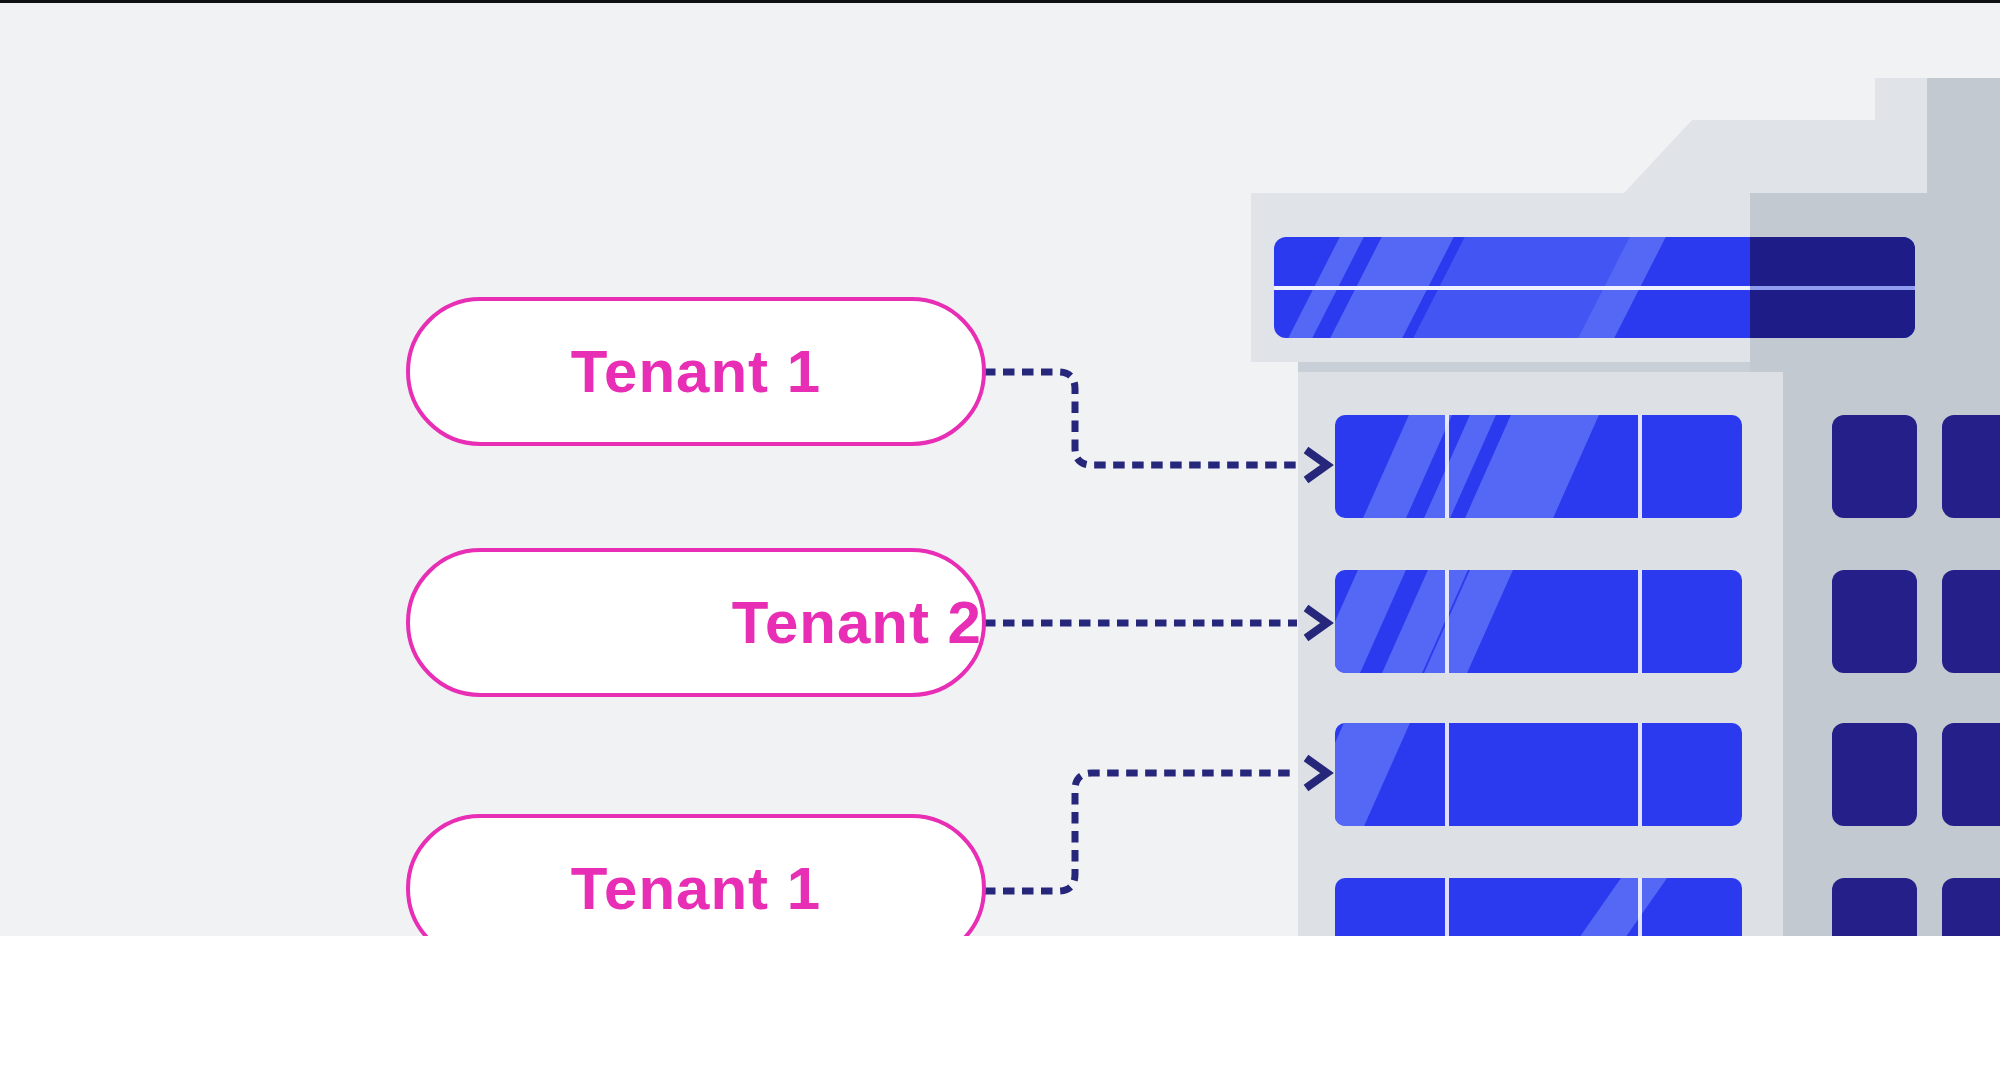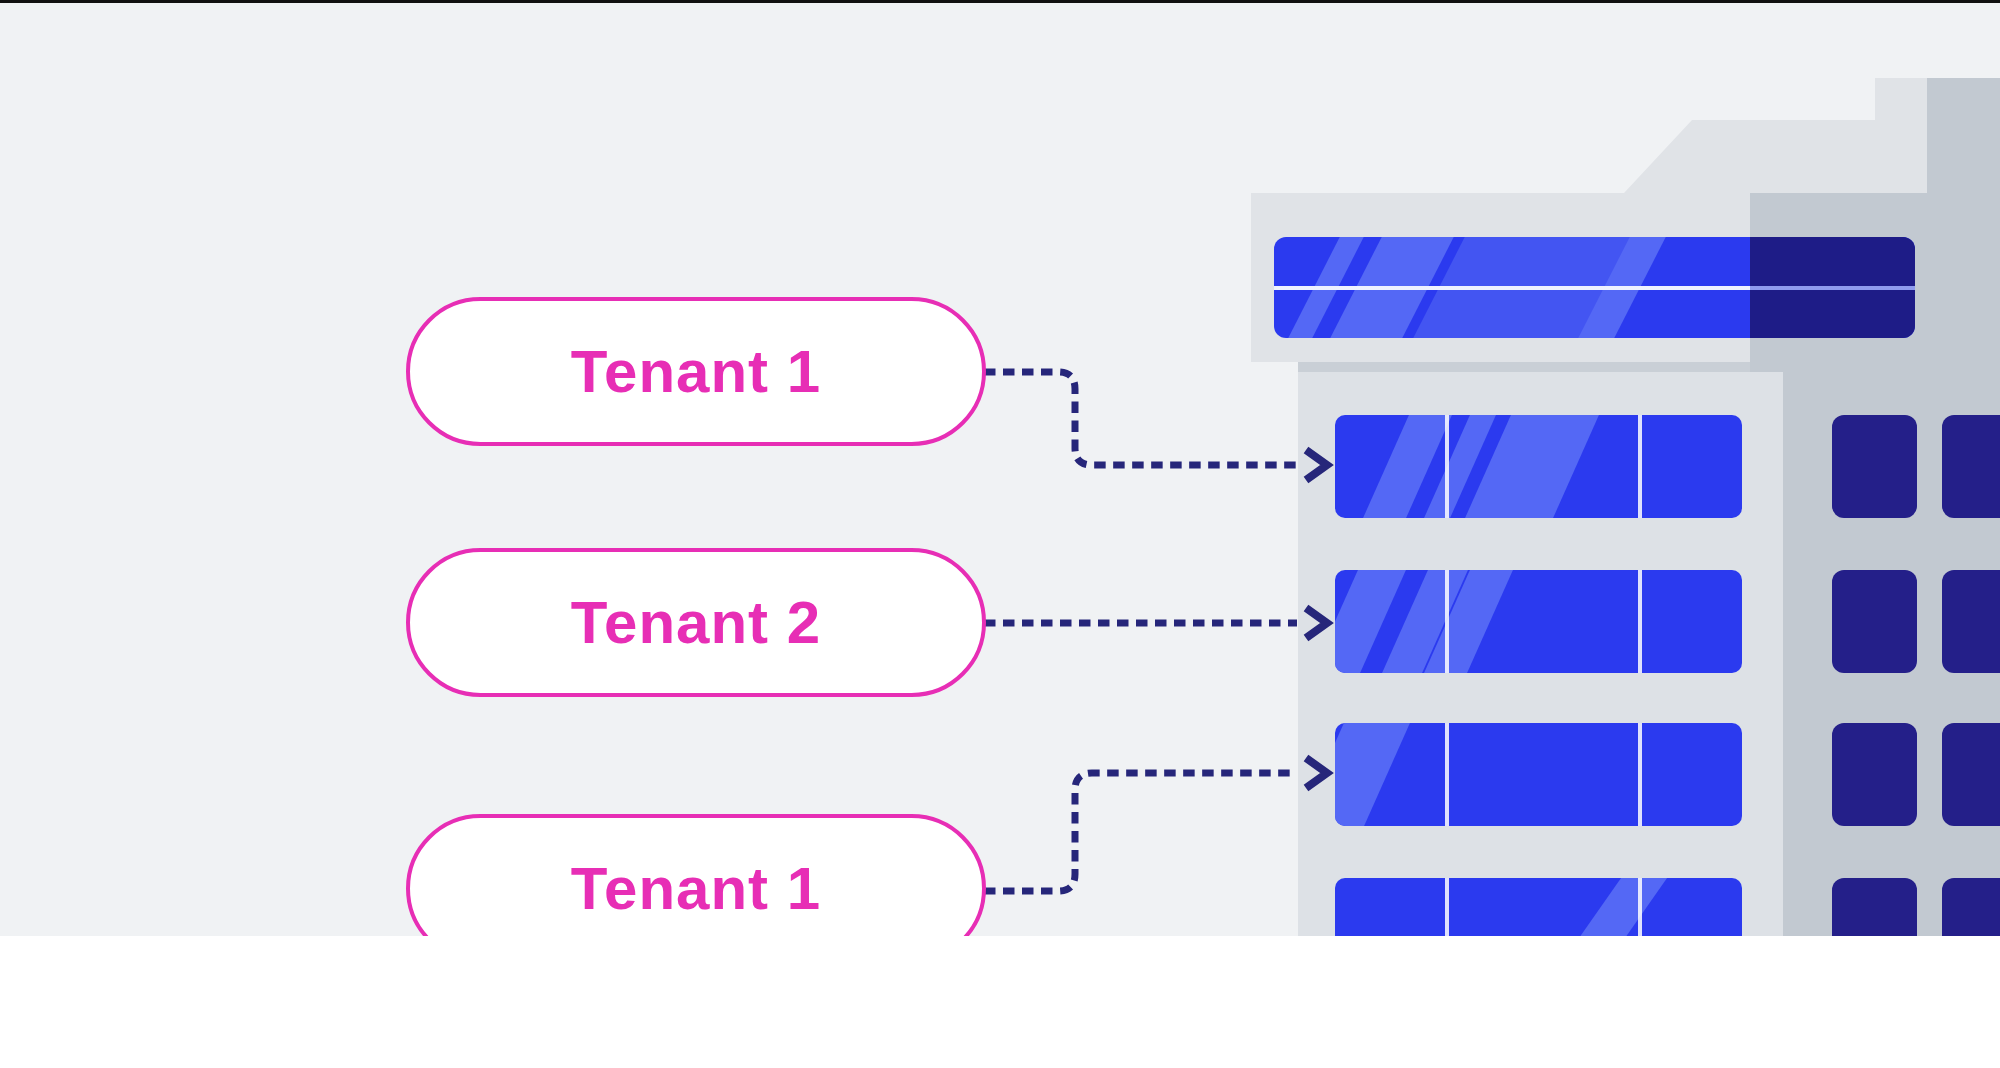--- a/index.html
+++ b/index.html
@@ -45,21 +45,21 @@
   
   svg.connectors{left:0;top:0;width:2000px;height:1068px;pointer-events:none;}
   svg.connectors path{fill:none;stroke:var(--arrow,#26267a);stroke-width:7;stroke-dasharray:11.5 7.5;}
   svg.connectors polyline{fill:none;stroke:var(--arrow,#26267a);stroke-width:8;stroke-linejoin:miter;}
 
   
   .pill{left:406px;width:580px;height:149px;border-radius:80px;box-sizing:border-box;
     background:var(--pillBg,#ffffff);border:4px solid var(--pink,#e72eb5);
     display:flex;align-items:center;justify-content:center;}
   .pill span{color:var(--pink,#e72eb5);font-size:60px;font-weight:bold;letter-spacing:1px;}
-  .p1{top:297px;} .p2{top:548px;} .p3{top:814px;}
+  .p1{top:297px;} .p2{top:548px;justify-content:flex-end;} .p3{top:814px;}
 </style>
 </head>
 <body>
 
 <div id="canvas" style="--bg: #f0f2f4; --topline: #101010; --pink: #e72eb5; --pillBg: #ffffff; --arrow: #26267a; --blue: #2b3aef; --blueLight: #5468f5; --blueMid: #4355f2; --navy: #241f89; --bandNavy: #1e1c87; --grayLight: #e0e3e7; --grayTower: #dde1e6; --grayDark: #c2c9d1; --shadow: #c9cfd6; --lineBright: #eef2ff; --lineNavy: #8f9bee;">
 
   <div class="abs top-line"></div>
 
   <div class="abs rb-upper"></div>
 

